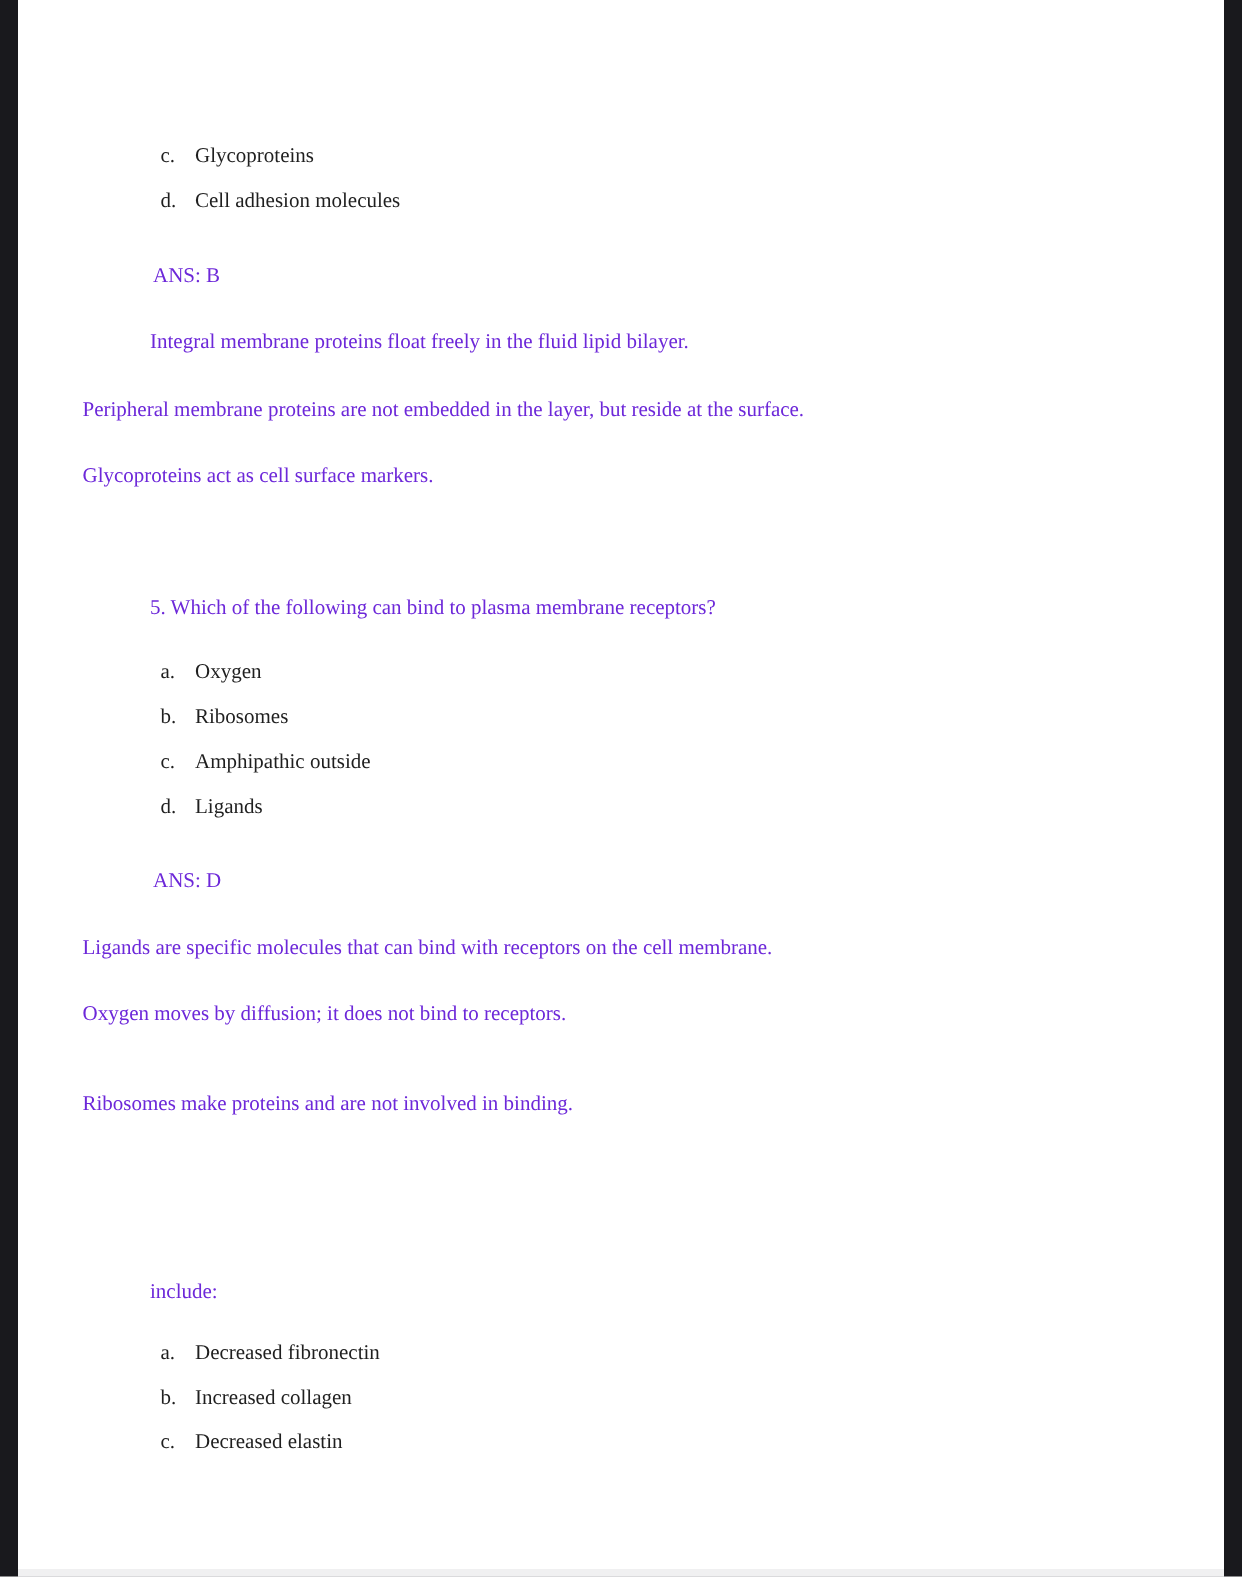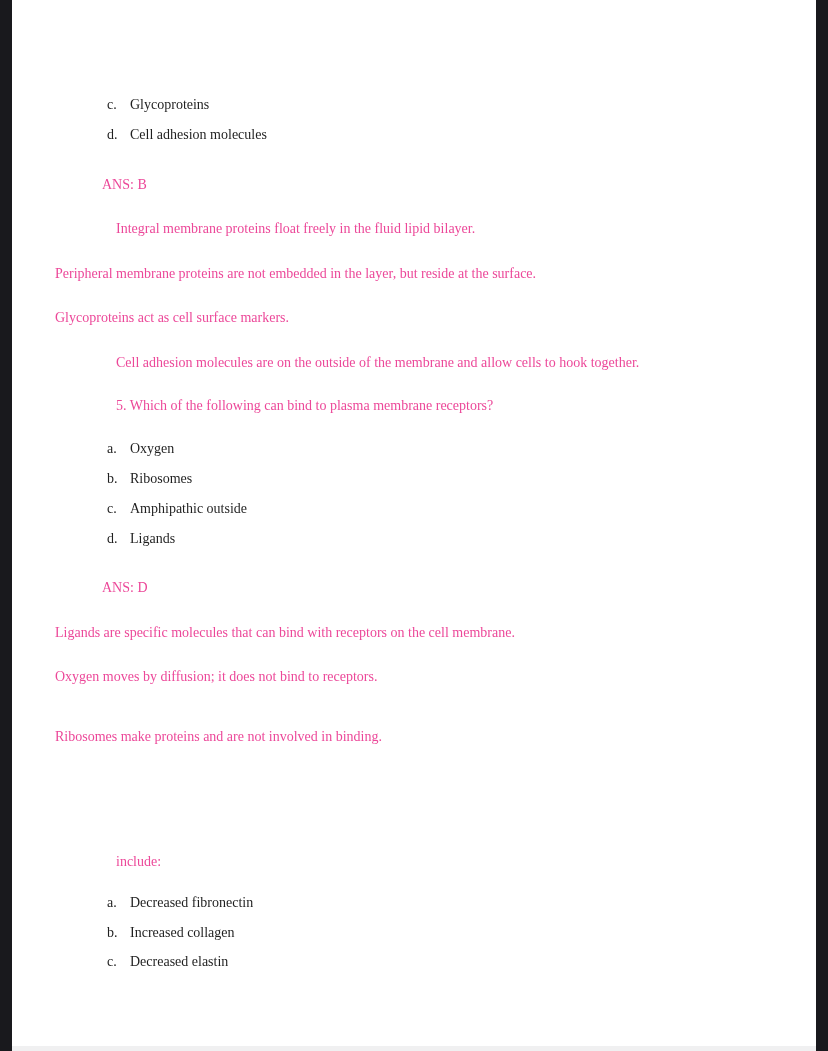--- a/index.html
+++ b/index.html
@@ -26,26 +26,26 @@
     left: 0;
     right: 0;
     bottom: 0;
     height: 5px;
     background: #f0f0f1;
   }
   .line {
     position: absolute;
     font-size: 14px;
     line-height: 18px;
-    color: #ec4899;
+    color: #6d28d9;
     white-space: nowrap;
   }
   
   .flush  { left: 43px; }   
-  .indent { left: 104px; }   
+  .indent { left: 88px; }   
   .ans    { left: 90px; }   
   .optrow {
     position: absolute;
     left: 95px;              
     font-size: 14px;
     line-height: 18px;
     color: #1f1f1f;
     display: flex;
     white-space: nowrap;
   }
@@ -66,21 +66,20 @@
   <div class="optrow" style="top:126px">
     <span class="optletter">d.</span>
     <span>Cell adhesion molecules</span>
   </div>
 
   <div class="line ans" style="top:176px">ANS: B</div>
 
   <div class="line indent" style="top:220px">Integral membrane proteins float freely in the fluid lipid bilayer.</div>
   <div class="line flush" style="top:265px">Peripheral membrane proteins are not embedded in the layer, but reside at the surface.</div>
   <div class="line flush" style="top:309px">Glycoproteins act as cell surface markers.</div>
-  <div class="line indent" style="top:354px">Cell adhesion molecules are on the outside of the membrane and allow cells to hook together.</div>
 
   <div class="line indent" style="top:397px">5. Which of the following can bind to plasma membrane receptors?</div>
 
   <div class="optrow" style="top:440px">
     <span class="optletter">a.</span>
     <span>Oxygen</span>
   </div>
   <div class="optrow" style="top:470px">
     <span class="optletter">b.</span>
     <span>Ribosomes</span>

